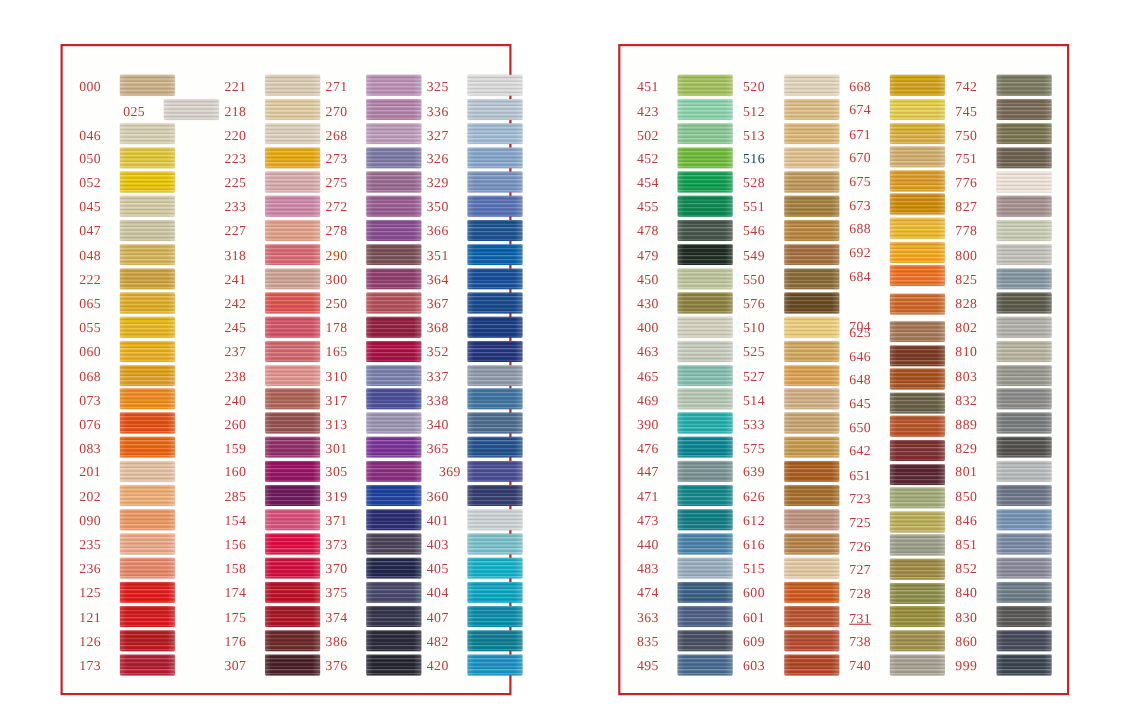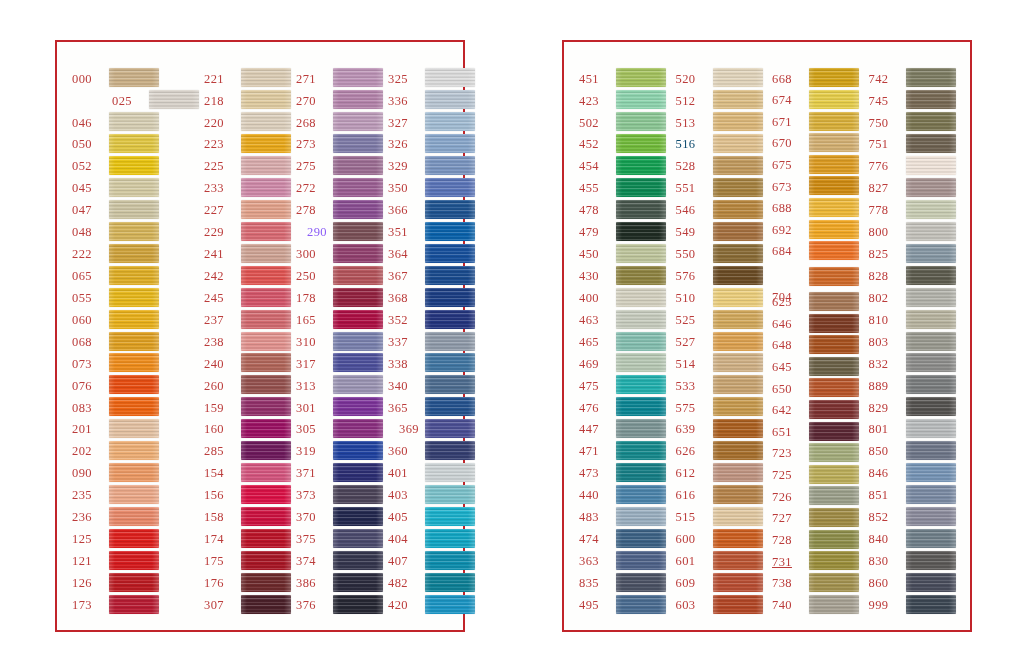--- a/index.html
+++ b/index.html
@@ -309,21 +309,21 @@
               <div class="swatch-chip" title="233" style="background-color: rgb(207, 138, 169);"></div>
             </div>
           </div>
           <div class="swatch-row">
             <span class="swatch-code" style="color: rgb(187, 59, 58);">227</span>
             <div class="swatch-chip-wrap">
               <div class="swatch-chip" title="227" style="background-color: rgb(226, 162, 139);"></div>
             </div>
           </div>
           <div class="swatch-row">
-            <span class="swatch-code" style="color: rgb(187, 59, 58);">229</span>
+            <span class="swatch-code" style="color: rgb(187, 59, 58);">318</span>
             <div class="swatch-chip-wrap">
               <div class="swatch-chip" title="229" style="background-color: rgb(217, 107, 116);"></div>
             </div>
           </div>
           <div class="swatch-row">
             <span class="swatch-code" style="color: rgb(187, 59, 58);">241</span>
             <div class="swatch-chip-wrap">
               <div class="swatch-chip" title="241" style="background-color: rgb(207, 164, 149);"></div>
             </div>
           </div>
@@ -461,21 +461,21 @@
               <div class="swatch-chip" title="272" style="background-color: rgb(155, 95, 147);"></div>
             </div>
           </div>
           <div class="swatch-row">
             <span class="swatch-code" style="color: rgb(187, 59, 58);">278</span>
             <div class="swatch-chip-wrap">
               <div class="swatch-chip" title="278" style="background-color: rgb(138, 78, 146);"></div>
             </div>
           </div>
           <div class="swatch-row">
-            <span class="swatch-code" style="color: #8b5cf6; text-align: right;">290</span>
+            <span class="swatch-code" style="color: #c2410c;">290</span>
             <div class="swatch-chip-wrap">
               <div class="swatch-chip" title="290" style="background-color: rgb(122, 80, 87);"></div>
             </div>
           </div>
           <div class="swatch-row">
             <span class="swatch-code" style="color: rgb(187, 59, 58);">300</span>
             <div class="swatch-chip-wrap">
               <div class="swatch-chip" title="300" style="background-color: rgb(146, 65, 111);"></div>
             </div>
           </div>
@@ -811,21 +811,21 @@
               <div class="swatch-chip" title="465" style="background-color: rgb(133, 191, 176);"></div>
             </div>
           </div>
           <div class="swatch-row">
             <span class="swatch-code" style="color: rgb(187, 59, 58);">469</span>
             <div class="swatch-chip-wrap">
               <div class="swatch-chip" title="469" style="background-color: rgb(184, 201, 181);"></div>
             </div>
           </div>
           <div class="swatch-row">
-            <span class="swatch-code" style="color: rgb(187, 59, 58);">475</span>
+            <span class="swatch-code" style="color: rgb(187, 59, 58);">390</span>
             <div class="swatch-chip-wrap">
               <div class="swatch-chip" title="475" style="background-color: rgb(34, 176, 174);"></div>
             </div>
           </div>
           <div class="swatch-row">
             <span class="swatch-code" style="color: rgb(187, 59, 58);">476</span>
             <div class="swatch-chip-wrap">
               <div class="swatch-chip" title="476" style="background-color: rgb(11, 133, 147);"></div>
             </div>
           </div>

